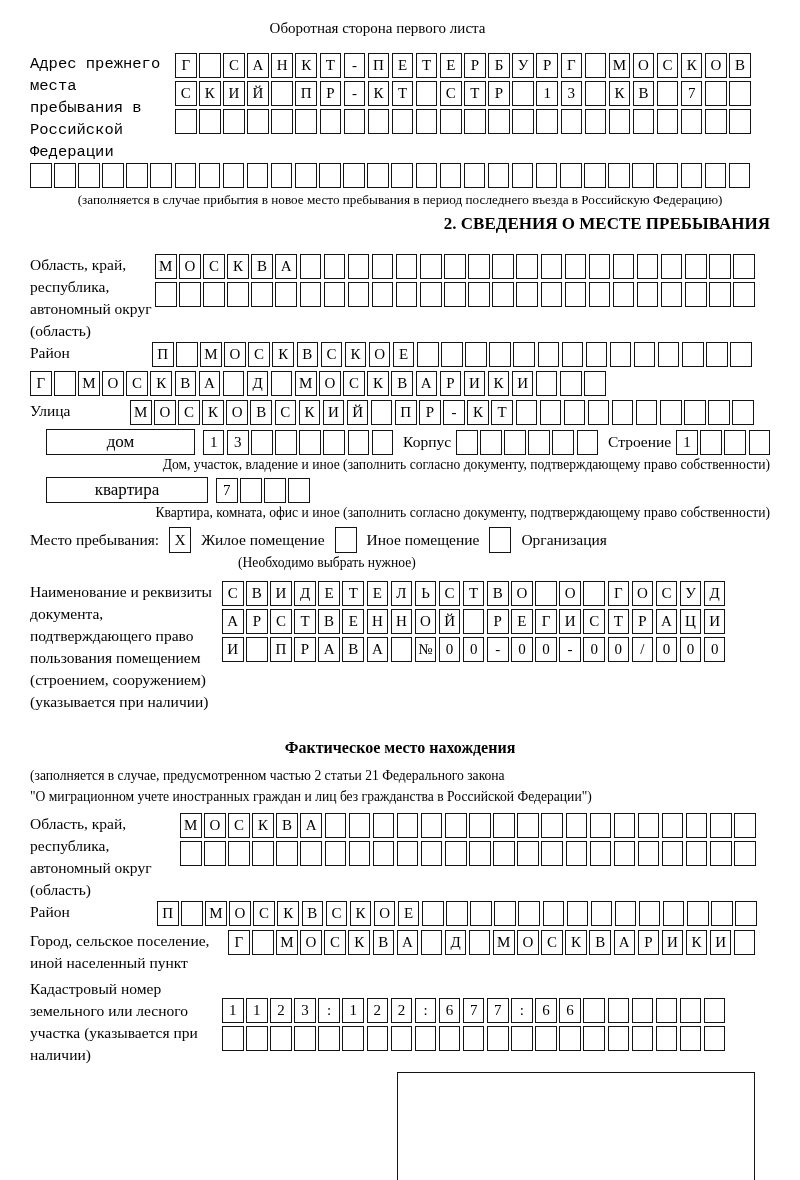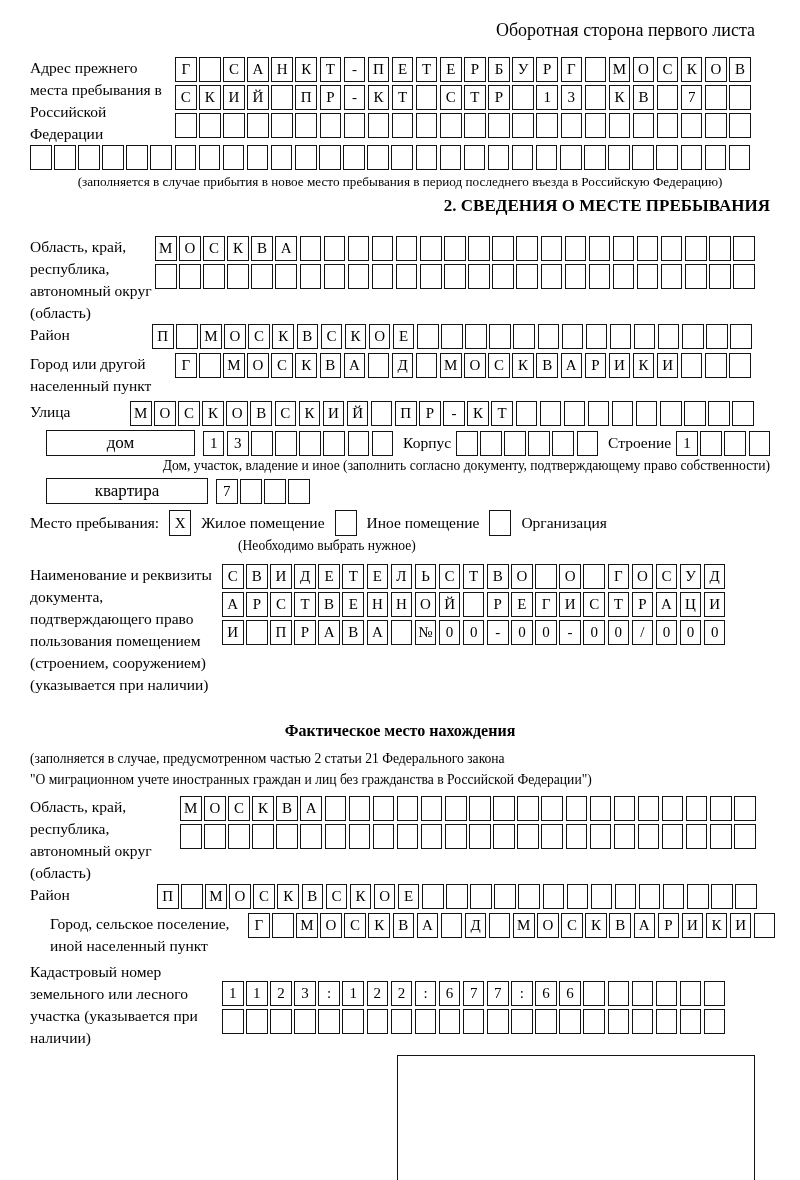--- a/index.html
+++ b/index.html
@@ -6,21 +6,21 @@
   html,body { background:#ffffff; }
   body {
     width:800px; height:1180px;
     font-family:"Liberation Serif", serif;
     color:#000;
     overflow:hidden;
   }
   .page { width:800px; height:1180px; position:relative; }
   .content { padding:0 0 0 30px; width:770px; }
 
-  .side-note { text-align:right; padding:20px 45px 0 0; font-size:18px; }
+  .side-note { text-align:center; padding:20px 45px 0 0; font-size:15px; }
 
   .lab { font-size:15.5px; line-height:1.42; }
   .note { font-size:13.2px; text-align:center; margin:4px 0 2px 0; }
   .sec-title { font-size:17px; font-weight:bold; text-align:right; margin:6px 0 20px 0; }
   .sub-title { font-size:16px; font-weight:bold; text-align:center; margin:26px 0 8px 0; }
 
   .block { display:flex; align-items:flex-start; }
   .block-label { flex:0 0 auto; }
   .rows > .crow { margin-bottom:3px; }
 
@@ -41,21 +41,21 @@
 
   .checkbox {
     display:inline-flex; align-items:center; justify-content:center;
     width:22px; height:26px;
     border:1.7px solid #141414;
     font-size:15px; flex:0 0 auto;
   }
 
   
   .blockA { margin-top:16px; }
-  .blockA .block-label { width:145px; }
+  .blockA .block-label { width:145px;font-family:Liberation Mono, monospace; }
   .full-row { margin-top:0px; }
 
   
   .region1 .block-label { width:125px; }
   .district1 .block-label { width:122px; }
   .city1 .block-label { width:145px; }
   .street1 .block-label { width:100px; }
   .f-row { display:flex; align-items:flex-start; margin-bottom:4px; }
 
   .house-row { display:flex; align-items:center; margin:4px 0 2px 0; }
@@ -69,21 +69,21 @@
   .stay-row .checkbox { margin:0 10px; }
   .stay-hint { font-size:13.6px; margin:2px 0 8px 208px; }
 
   .doc-block .block-label { width:192px; }
   .doc-block { margin-top:10px; }
 
   .fact-note { font-size:13.6px; text-align:left; line-height:1.55; }
 
   .region2 .block-label { width:150px; }
   .district2 .block-label { width:127px; }
-  .city2 .block-label { width:198px;margin-left:20px; }
+  .city2 .block-label { width:198px; }
   .cad-block .block-label { width:192px; }
 
   .stamp-box {
     margin:6px 0 0 367px;
     width:358px; height:172px;
     border:1.8px solid #141414;
   }
 </style>
 </head>
 <body>
@@ -297,21 +297,20 @@
           <span class="cell"></span>
           <span class="cell"></span>
           <span class="cell"></span>
           <span class="cell"></span>
           <span class="cell"></span>
           <span class="cell"></span>
         </div>
     </div>
 
     <div class="f-row city1">
-      <div class="block-label lab">Город или другой населенный пункт</div>
       <div class="crow">
           <span class="cell">Г</span>
           <span class="cell"></span>
           <span class="cell">М</span>
           <span class="cell">О</span>
           <span class="cell">С</span>
           <span class="cell">К</span>
           <span class="cell">В</span>
           <span class="cell">А</span>
           <span class="cell"></span>
@@ -398,20 +397,21 @@
 
     <div class="apt-row">
       <div class="named-box apt-box">квартира</div>
       <div class="crow">
           <span class="cell">7</span>
           <span class="cell"></span>
           <span class="cell"></span>
           <span class="cell"></span>
         </div>
     </div>
+    <div class="note-left">Квартира, комната, офис и иное (заполнить согласно документу, подтверждающему право собственности)</div>
 
     <div class="stay-row">
       <span class="lab">Место пребывания:</span>
       <span class="checkbox">X</span>
       <span class="lab">Жилое помещение</span>
       <span class="checkbox"></span>
       <span class="lab">Иное помещение</span>
       <span class="checkbox"></span>
       <span class="lab">Организация</span>
     </div>

